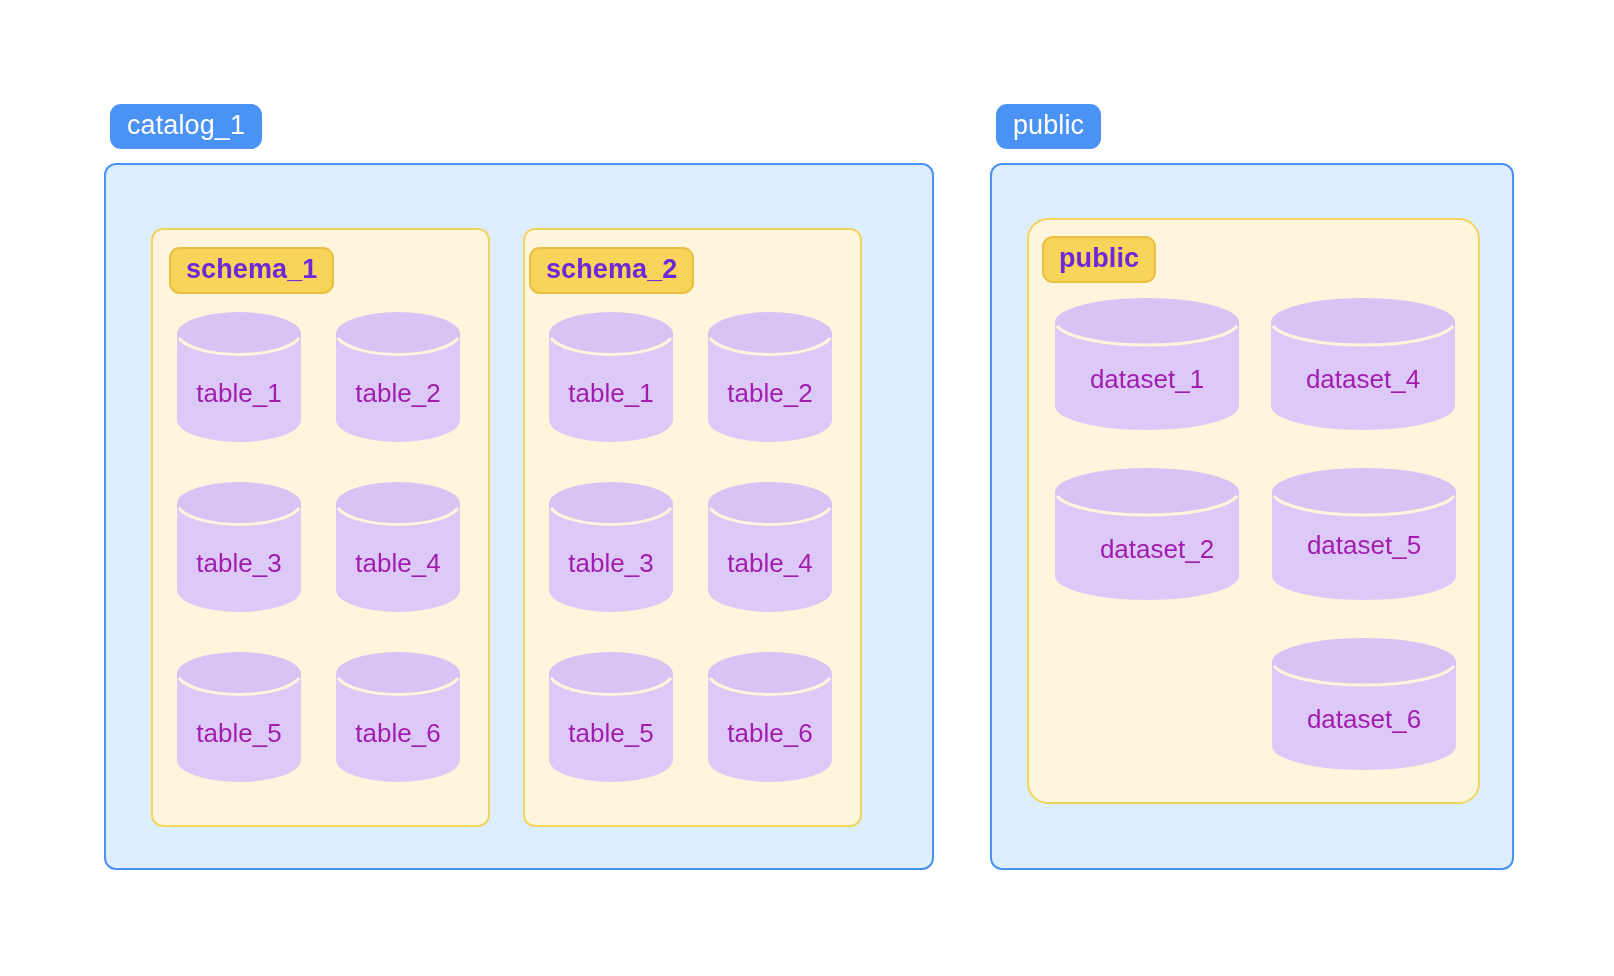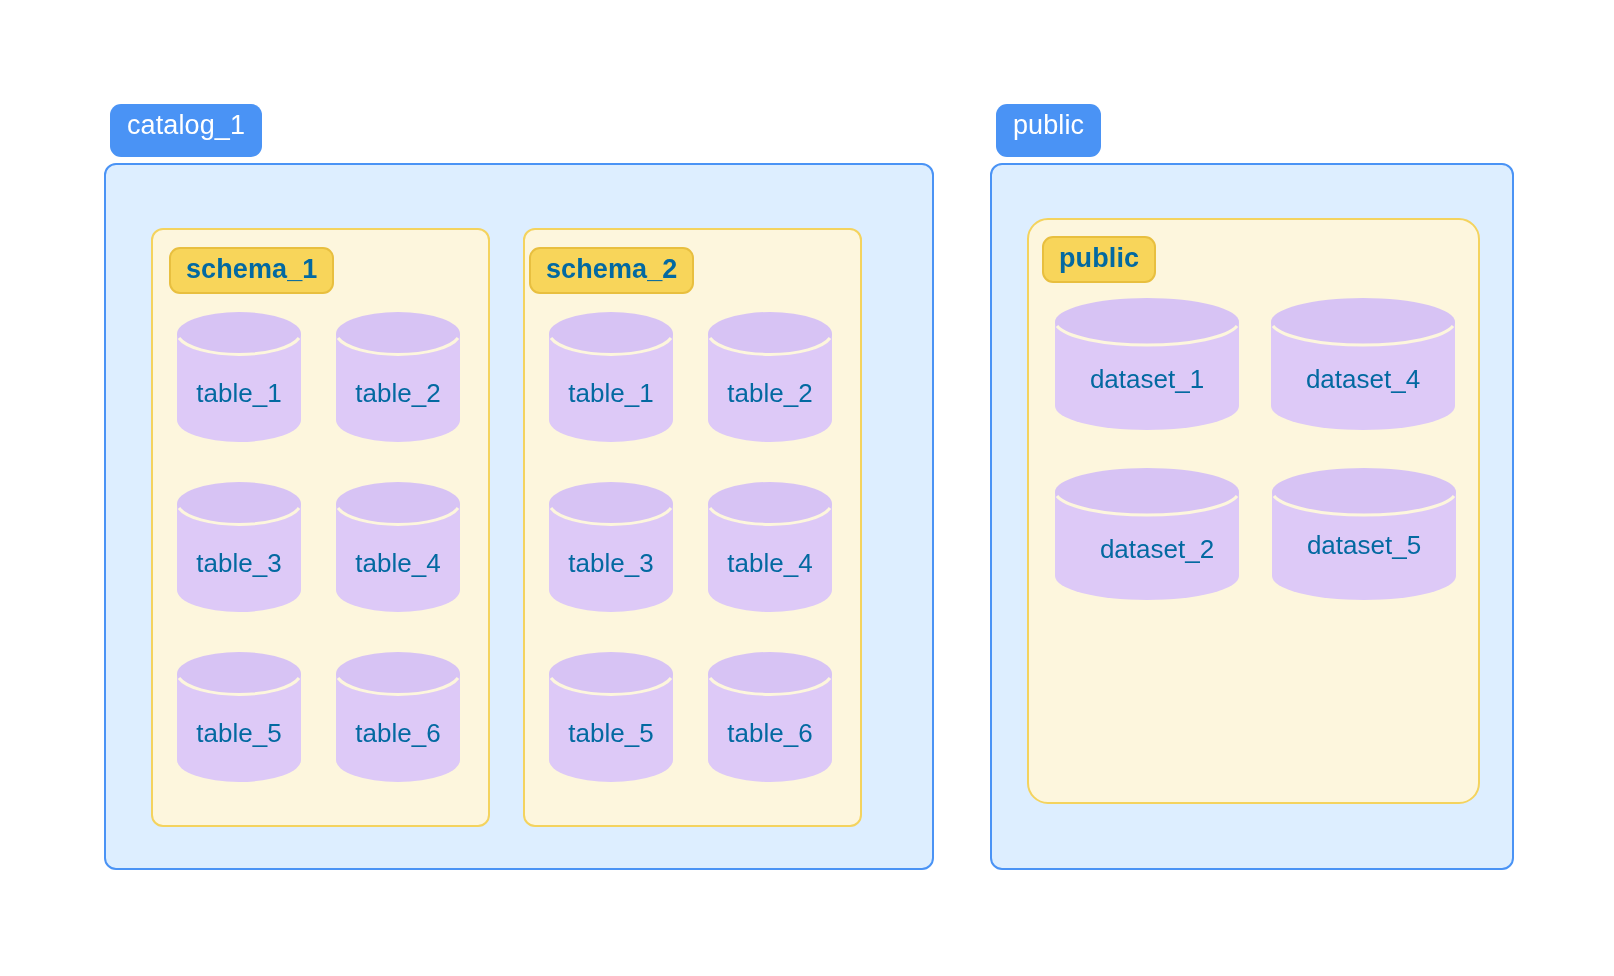--- a/index.html
+++ b/index.html
@@ -27,21 +27,21 @@
     position: absolute;
   }
 
   .catalog-badge {
     position: absolute;
     top: 0;
     left: 6px;
     background: #4a93f5;
     color: #ffffff;
     border-radius: 11px;
-    padding: 8px 17px 18px 17px;
+    padding: 8px 17px 10px 17px;
     font-size: 27px;
     line-height: 1;
     font-weight: 400;
     letter-spacing: 0.1px;
     white-space: nowrap;
     z-index: 5;
   }
 
   .catalog-box {
     position: absolute;
@@ -58,21 +58,21 @@
     background: #fdf6dd;
     border: 2px solid #f4d35e;
     border-radius: 12px;
     box-sizing: border-box;
   }
 
   .schema-badge {
     position: absolute;
     background: #f8d55a;
     border: 2px solid #e8bf3f;
-    color: #0369a1;
+    color: #6d28d9;
     border-radius: 11px;
     padding: 7px 15px 9px 15px;
     font-size: 27px;
     line-height: 1;
     font-weight: 700;
     letter-spacing: 0.1px;
     white-space: nowrap;
     box-sizing: border-box;
   }
 
@@ -85,21 +85,21 @@
     position: absolute;
     top: 0;
     left: 0;
     display: block;
   }
   .cylinder .cyl-label {
     position: absolute;
     left: 0;
     width: 100%;
     text-align: center;
-    color: #0369a1;
+    color: #a21caf;
     font-size: 26px;
     line-height: 1;
     font-weight: 400;
     white-space: nowrap;
     pointer-events: none;
   }
 </style>
 </head>
 <body>
 
@@ -269,18 +269,26 @@
         <div class="cylinder" style="left:243px; top:248px; width:184px; height:132px;">
           <svg width="184" height="132" viewBox="0 0 184 132" aria-hidden="true">
             <path d="M0,24 L0,108 A92,24 0 0 0 184,108 L184,24 Z" fill="#ddc9f7"></path>
             <ellipse cx="92" cy="24" rx="92" ry="24" fill="#d7c3f4"></ellipse>
             <path d="M2,28 A92,24 0 0 0 182,28" fill="none" stroke="#fdf6dd" stroke-width="3"></path>
           </svg>
           <div class="cyl-label" style="top:64px;">dataset_5</div>
         </div>
 
 
+        <div class="cylinder" style="left:243px; top:418px; width:184px; height:132px;">
+          <svg width="184" height="132" viewBox="0 0 184 132" aria-hidden="true">
+            <path d="M0,24 L0,108 A92,24 0 0 0 184,108 L184,24 Z" fill="#ddc9f7"></path>
+            <ellipse cx="92" cy="24" rx="92" ry="24" fill="#d7c3f4"></ellipse>
+            <path d="M2,28 A92,24 0 0 0 182,28" fill="none" stroke="#fdf6dd" stroke-width="3"></path>
+          </svg>
+          <div class="cyl-label" style="top:68px;">dataset_6</div>
+        </div>
       </div>
 
     </div>
   </div>
 
 </div>
 
 </body></html>

